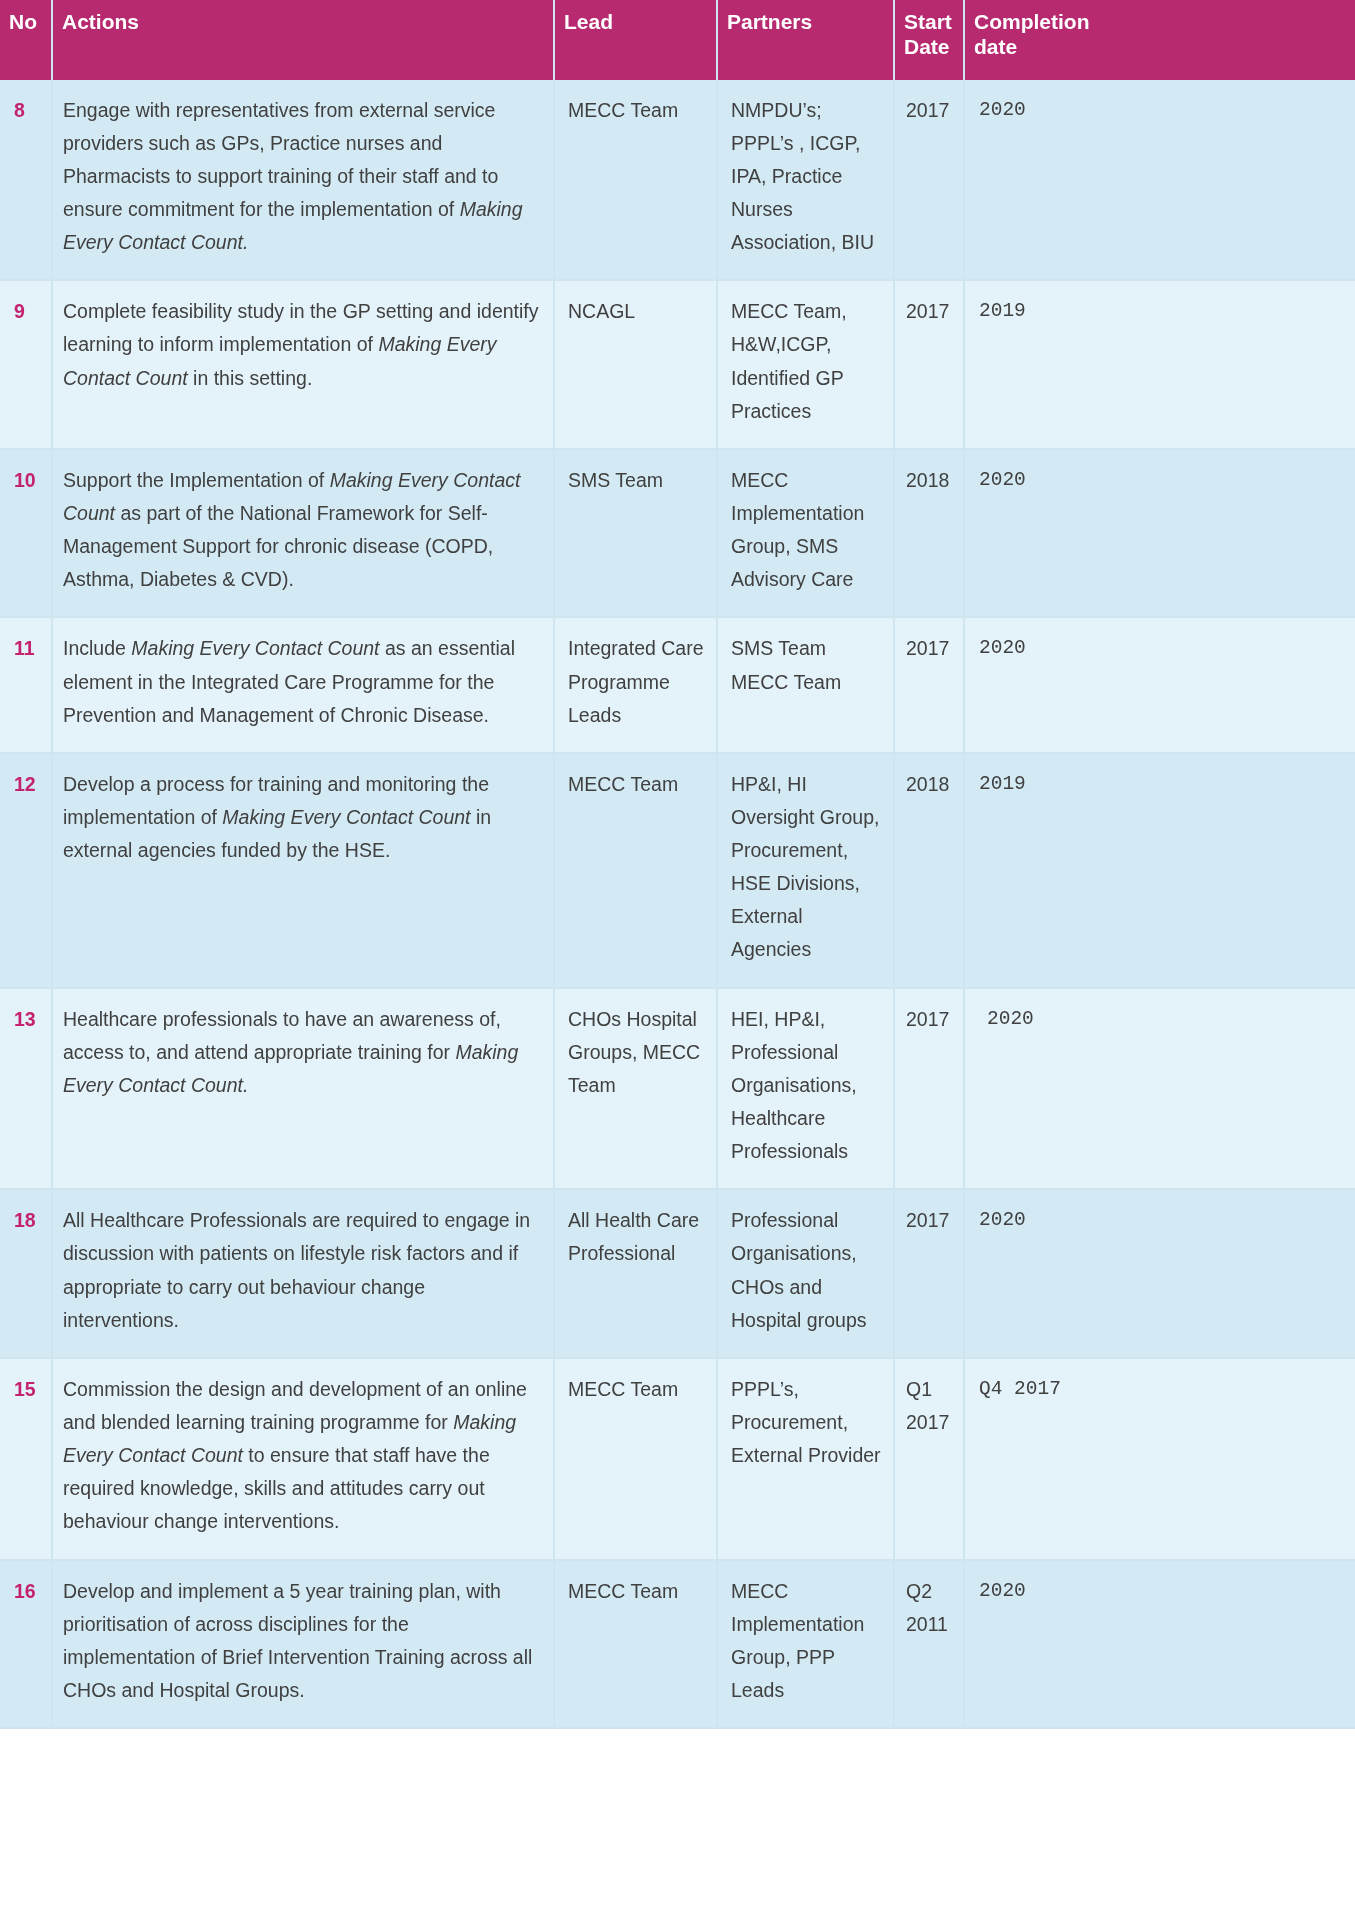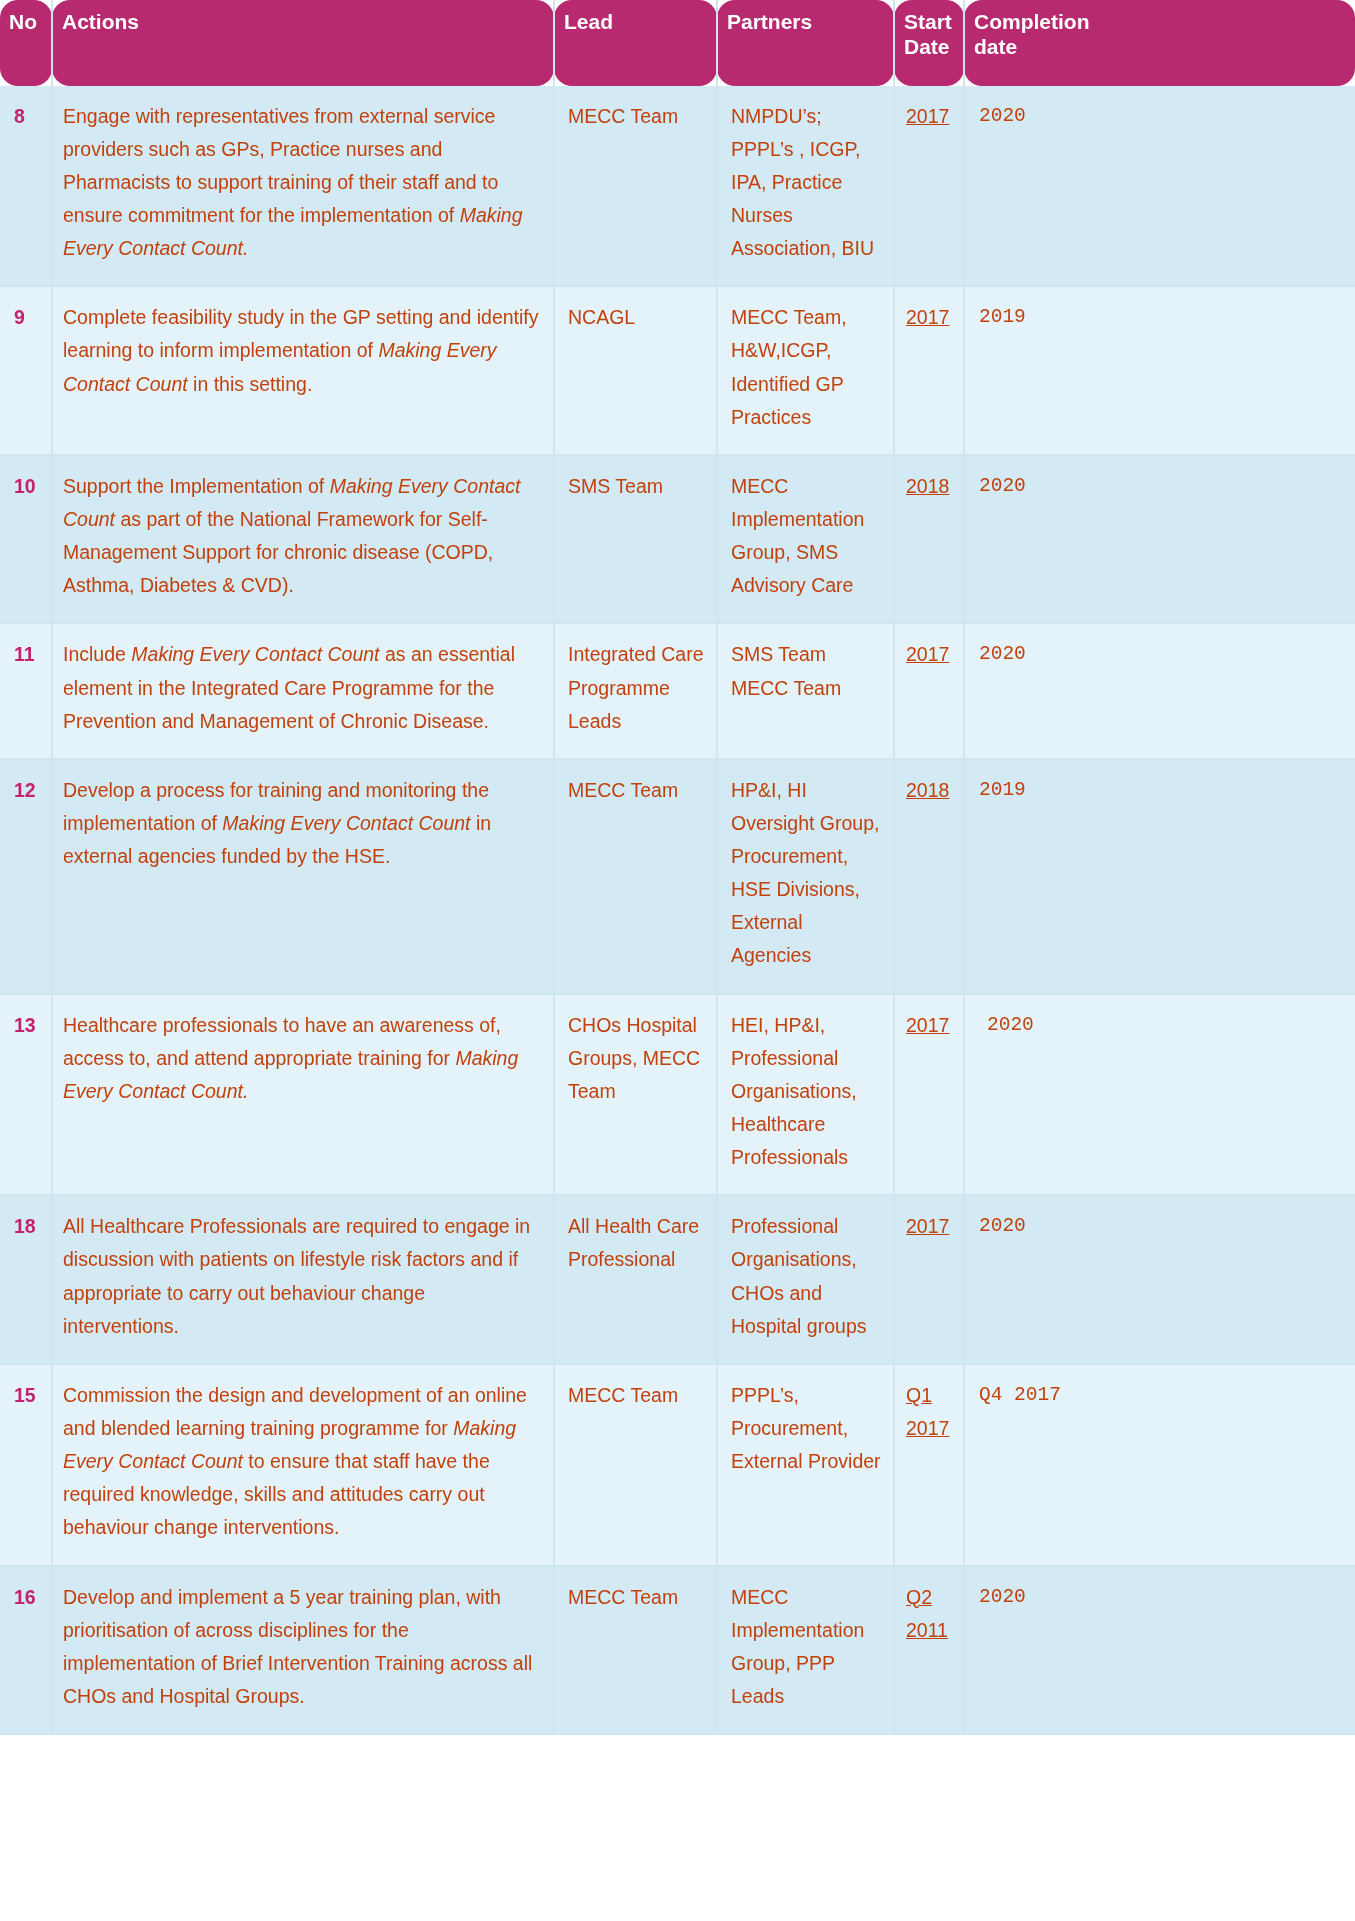--- a/index.html
+++ b/index.html
@@ -23,52 +23,51 @@
   #action-table col.c-sd   { width: 70px; }
   #action-table col.c-cd   { width: 391px; }
 
   thead th {
     background: #b72a70;
     color: #ffffff;
     font-size: 21px;
     font-weight: bold;
     text-align: left;
     vertical-align: top;
-    padding: 10px 9px 26px 9px;
+    padding: 10px 9px 20px 9px;
     border-right: 2px solid #cfe6f1;
     line-height: 1.18;
-    border-radius: 18px;
   }
   thead th.last { border-right: none; }
 
   tbody td {
     vertical-align: top;
     font-size: 19.5px;
-    color: #c2410c;
+    color: #404040;
     line-height: 1.70;
     padding: 14px 10px 20px 10px;
     border-right: 2px solid #cfe6f1;
     border-bottom: 2px solid #cfe6f1;
   }
   tbody td.last { border-right: none; font-family: Liberation Mono, monospace; }
 
   tbody tr.shade-a td { background: #d3eaf4; }
   tbody tr.shade-b td { background: #e4f3f9; }
 
   td.cell-no {
     color: #c4226f;
     font-weight: bold;
     font-size: 19.5px;
     text-align: left;
     padding-left: 14px;
     padding-right: 4px;
   }
   td.cell-lead   { padding-left: 13px; }
   td.cell-part   { padding-left: 13px; }
-  td.cell-sd     { padding-left: 11px; text-decoration: underline; }
+  td.cell-sd     { padding-left: 11px; }
   td.cell-cd     { padding-left: 14px; }
   td.cell-cd.indent { padding-left: 22px; }
 
   .it { font-style: italic; }
 </style>
 </head>
 <body>
 
 <table id="action-table">
   <colgroup>

